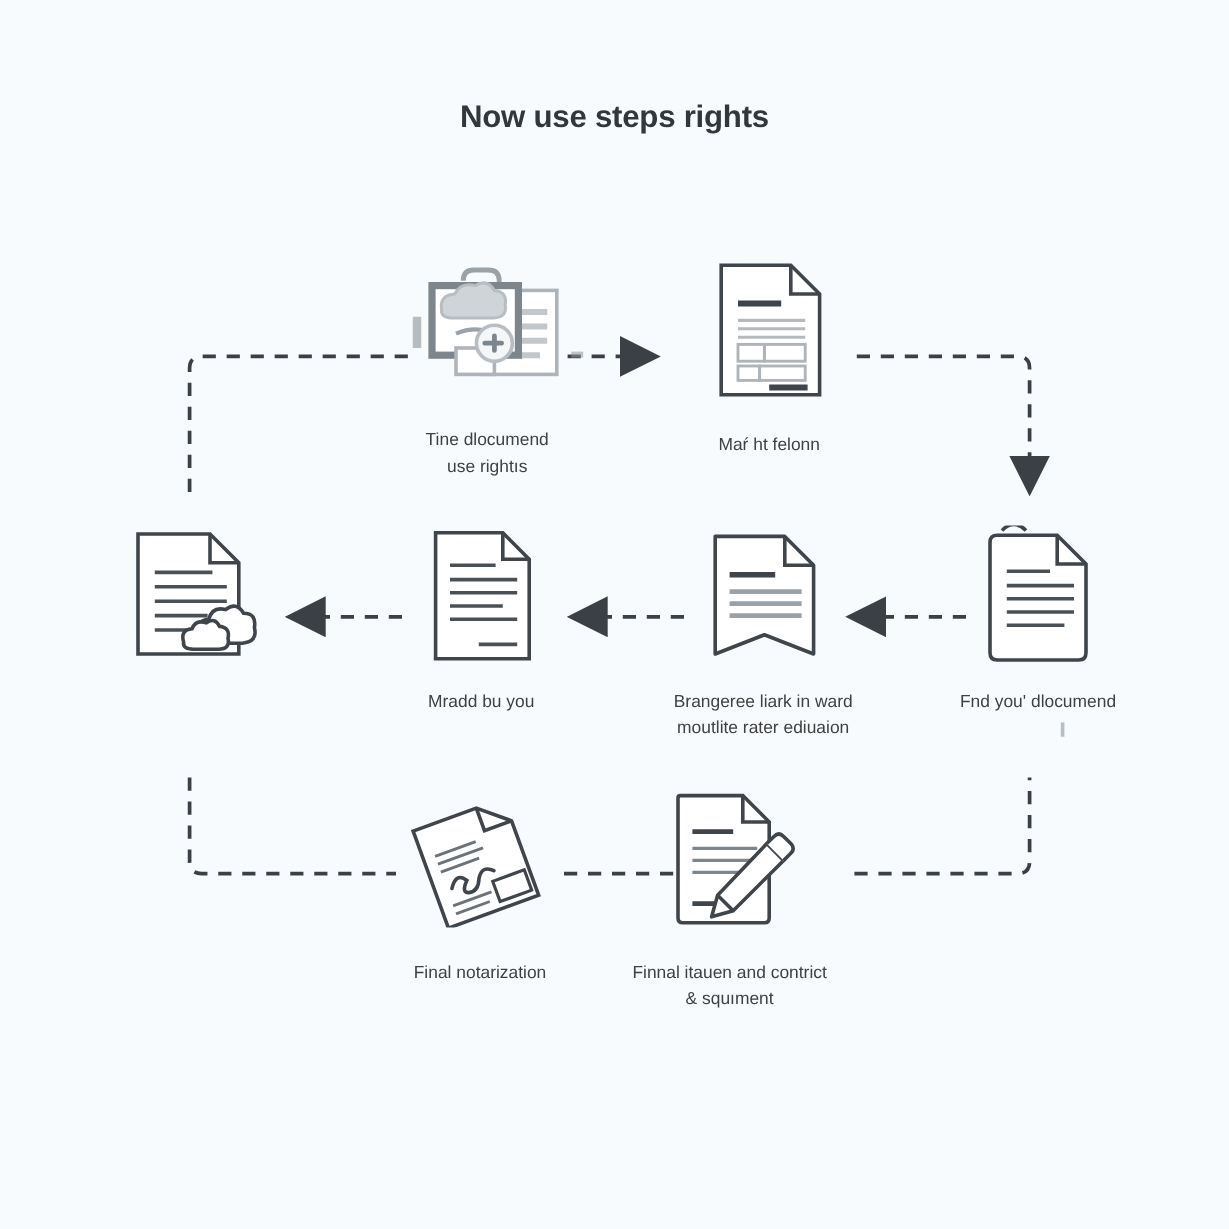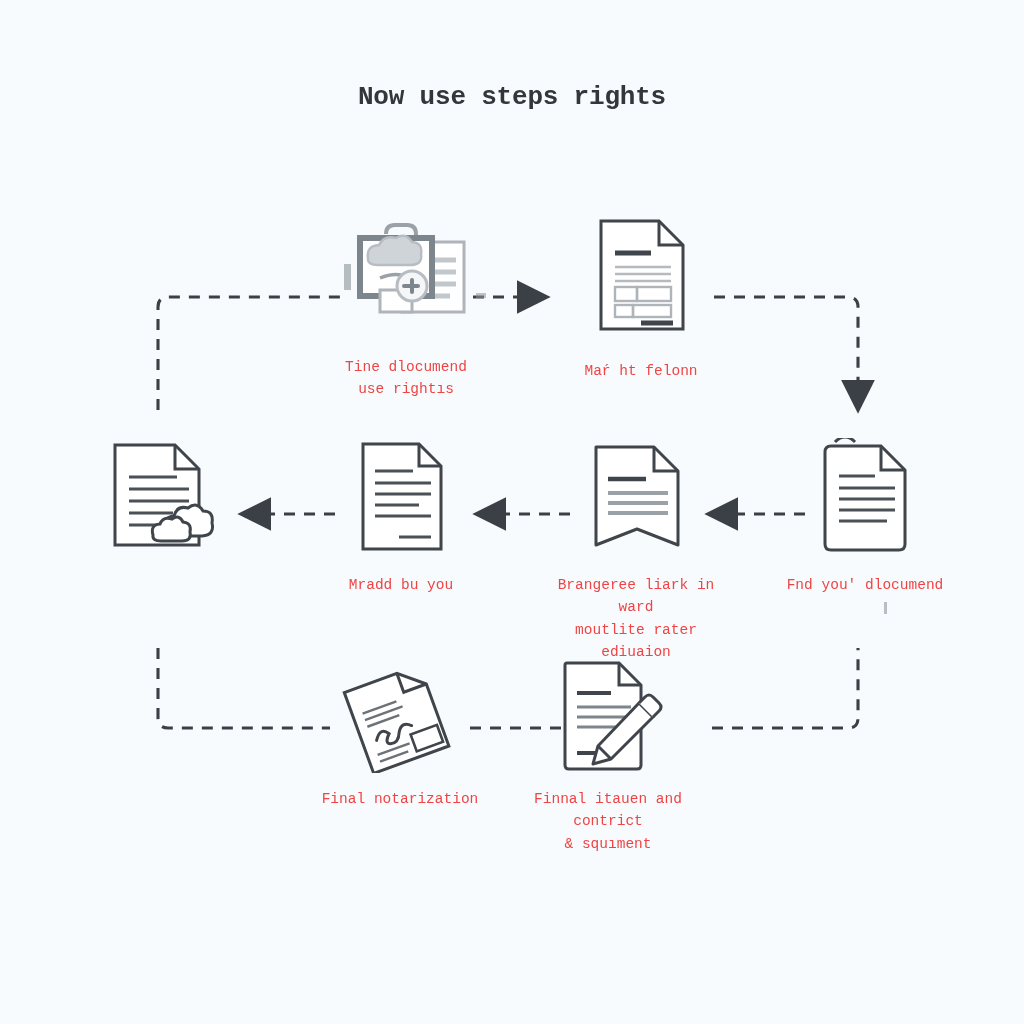--- a/index.html
+++ b/index.html
@@ -10,21 +10,20 @@
     width: 1024px;
     height: 1024px;
     background: #f8fbfd;
     font-family: "Liberation Sans", sans-serif;
     overflow: hidden;
   }
   #stage {
     position: relative;
     width: 844px;
     height: 1024px;
-    font-family: Liberation Mono, monospace;
   }
   #title {
     position: absolute;
     left: 0;
     top: 82px;
     width: 1024px;
     text-align: center;
     font-size: 26px;
     font-weight: 700;
     letter-spacing: -0.2px;
@@ -45,39 +44,39 @@
   .node .art {
     height: 118px;
     display: flex;
     align-items: center;
     justify-content: center;
   }
   .node .cap {
     margin-top: 18px;
     font-size: 14.5px;
     line-height: 1.55;
-    color: #ef4444;
+    color: #404040;
     padding: 0 6px;
   }
   
   #n1 { left: 306px; top: 216px; }
   #n2 { left: 541px; top: 216px; }
   
   #n3 { left: 62px;  top: 438px; }
   #n4 { left: 301px; top: 438px; }
   #n5 { left: 536px; top: 438px; }
   #n6 { left: 765px; top: 438px; }
   
   #n7 { left: 300px; top: 658px; }
   #n8 { left: 508px; top: 658px; }
 
   #n1 .art { align-items: flex-start; }
   #n1 .cap { margin-top: 22px; }
   #n2 .cap { margin-top: 26px; }
-  #n7 .cap, #n8 .cap { margin-top: 12px; }
+  #n7 .cap, #n8 .cap { margin-top: 24px; }
   .speck {
     position: absolute;
     background: #8e969c;
   }
 </style>
 </head>
 <body>
 
 <div id="stage">
 

